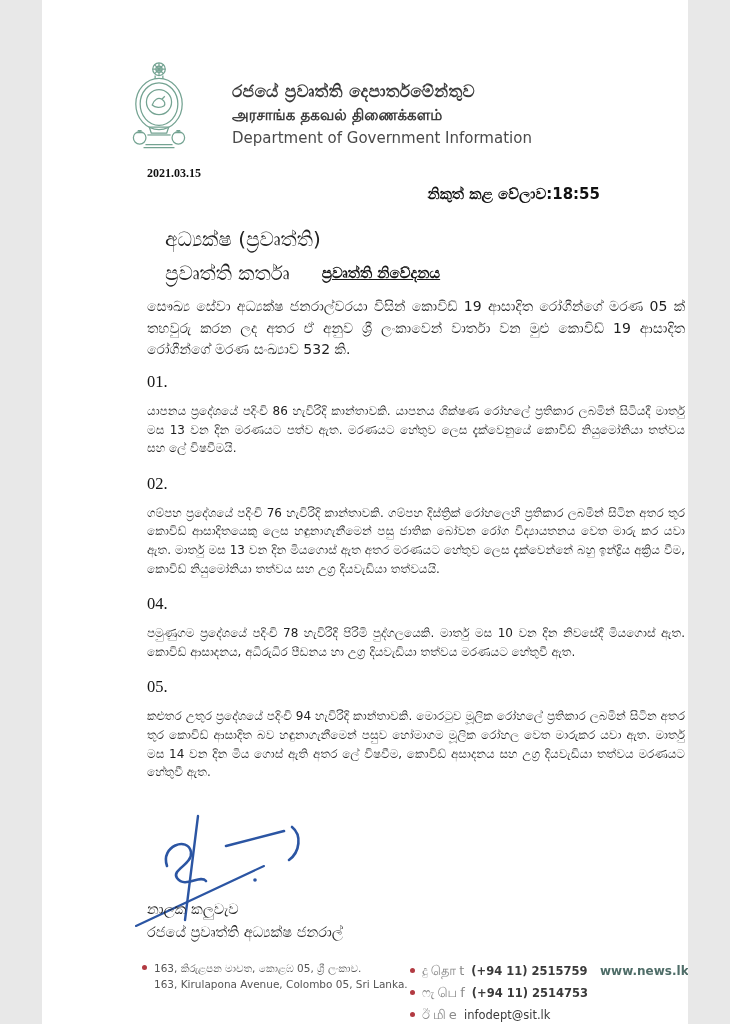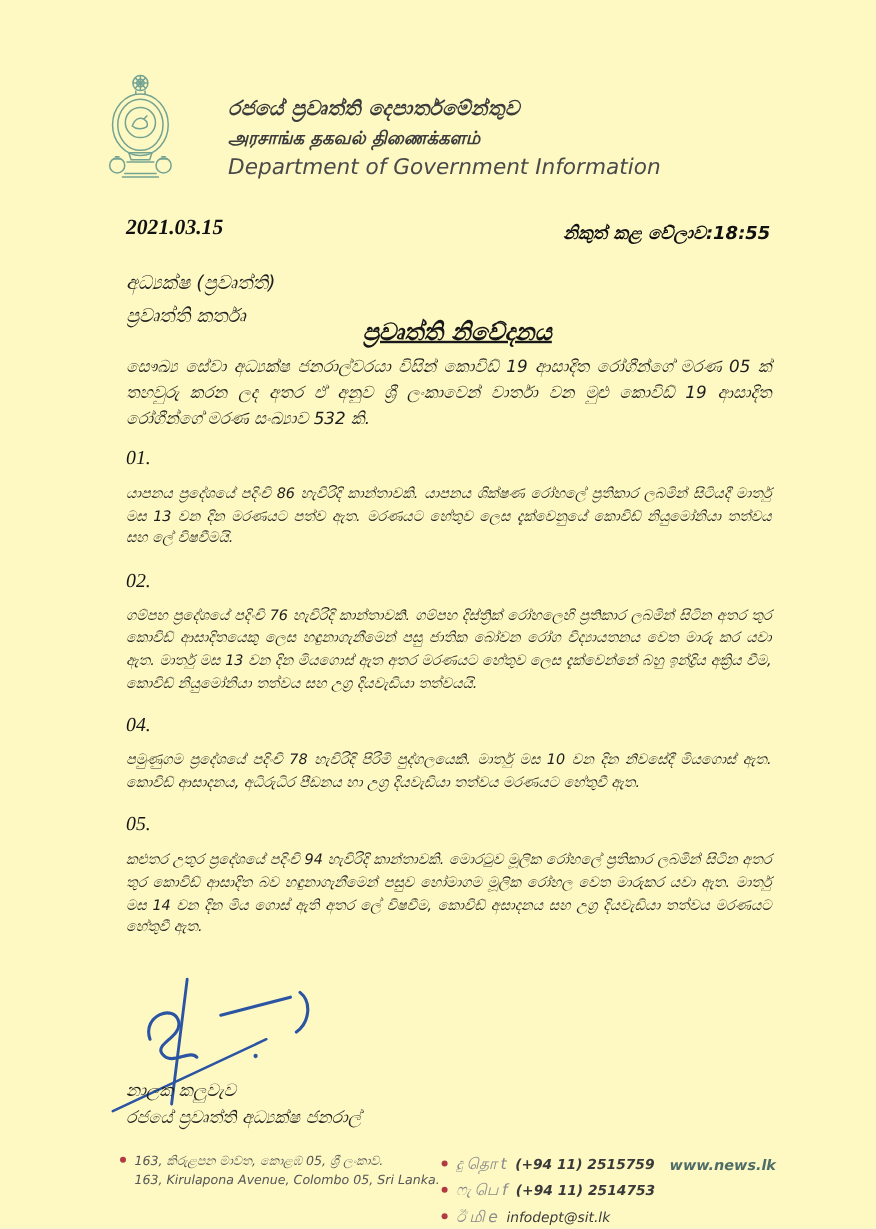--- a/index.html
+++ b/index.html
@@ -1,36 +1,35 @@
 <!DOCTYPE html>
 <html><head>
 <meta charset="utf-8">
 <style>
   html,body{margin:0;padding:0;background:#e8e8e8;}
   .page{
     position:relative;
-    width:730px;height:1024px;
+    width:646px;height:1024px;
     margin:0 auto;
-    background:#fef9c3;
+    background:#ffffff;
     overflow:hidden;
     font-family:"DejaVu Sans", sans-serif;
     color:#1e1e1e;
-    font-style:italic;
   }
   
   .logo{position:absolute;left:88px;top:60px;width:58px;height:90px;}
   .header-text{position:absolute;left:190px;top:80px;line-height:1.35;}
   .dept-si{font-size:17px;color:#3c3c3c;font-weight:600;letter-spacing:.3px;}
   .dept-ta{font-size:15px;color:#3c3c3c;font-weight:600;margin-top:2px;}
-  .dept-en{font-size:18px;color:#4a4a4a;margin-top:3px;}
+  .dept-en{font-size:15px;color:#4a4a4a;margin-top:3px;}
   
-  .date{position:absolute;left:105px;top:179px;font-family:"Liberation Serif", serif;font-weight:bold;font-size:18px;color:#111;}
+  .date{position:absolute;left:105px;top:166px;font-family:"Liberation Serif", serif;font-weight:bold;font-size:12px;color:#111;}
   .meta{position:absolute;right:88px;top:182px;text-align:right;font-weight:bold;font-size:15px;line-height:1.65;color:#111;}
-  .addressees{position:absolute;left:105px;top:222px;font-size:16px;line-height:1.7;color:#222;}
-  .doc-title{position:absolute;left:0;right:0;top:264px;text-align:center;font-weight:bold;font-size:20px;text-decoration:underline;color:#181818;padding-left:32px;}
+  .addressees{position:absolute;left:123px;top:222px;font-size:20px;line-height:1.7;color:#222;}
+  .doc-title{position:absolute;left:0;right:0;top:264px;text-align:center;font-weight:bold;font-size:15px;text-decoration:underline;color:#181818;padding-left:32px;}
   
   .intro{position:absolute;left:105px;top:296px;width:538px;text-align:justify;font-size:14px;line-height:1.55;color:#1e1e1e;}
   .items{position:absolute;left:105px;top:372px;width:538px;}
   .item{display:flex;margin-bottom:16px;flex-direction:column;}
   .item-no{width:30px;flex:0 0 30px;margin-right:12px;font-family:"Liberation Serif", serif;font-size:16.5px;color:#161616;}
   .item-text{flex:1;text-align:justify;font-size:12px;line-height:1.55;color:#1e1e1e;}
   
   .signature{position:absolute;left:92px;top:814px;width:200px;height:118px;}
   .sign-block{position:absolute;left:105px;top:898px;font-size:14.5px;line-height:1.6;color:#222;}
   

